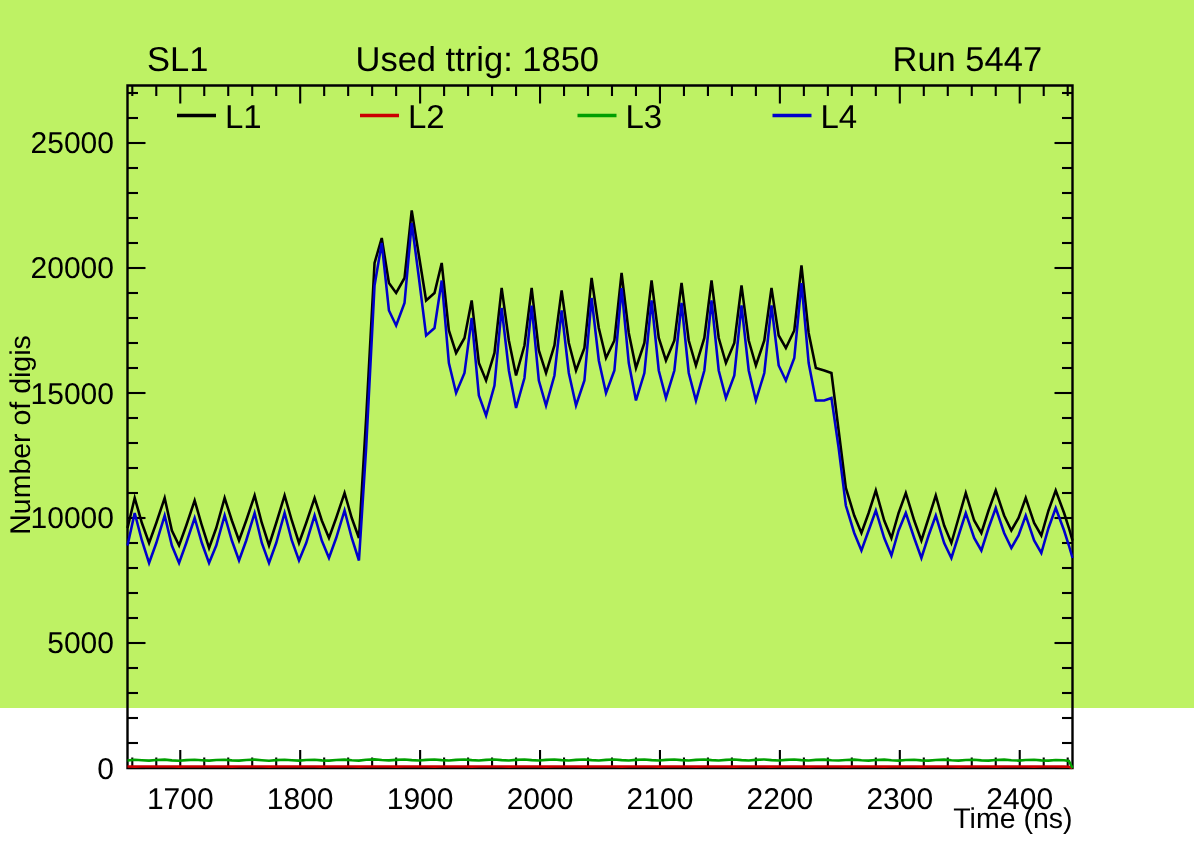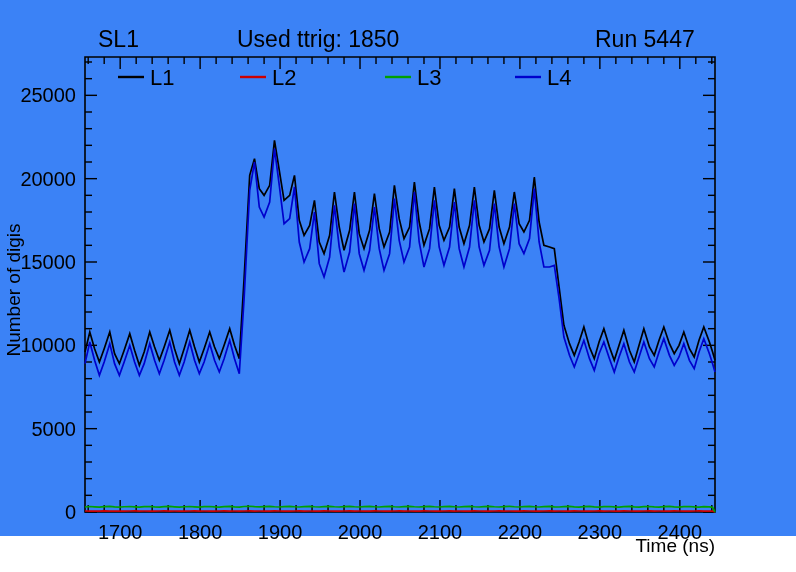--- a/index.html
+++ b/index.html
@@ -9,22 +9,22 @@
   }
   body {
     width: 796px;
     height: 572px;
     font-family: "Liberation Sans", sans-serif;
     overflow: hidden;
   }
   #canvas-root {
     position: relative;
     width: 796px;
-    height: 536px;
-    background: #3b82f6;
+    height: 472px;
+    background: #bef264;
   }
   svg.plot {
     position: absolute;
     left: 0;
     top: 0;
     width: 796px;
     height: 572px;
     display: block;
   }
   text {

